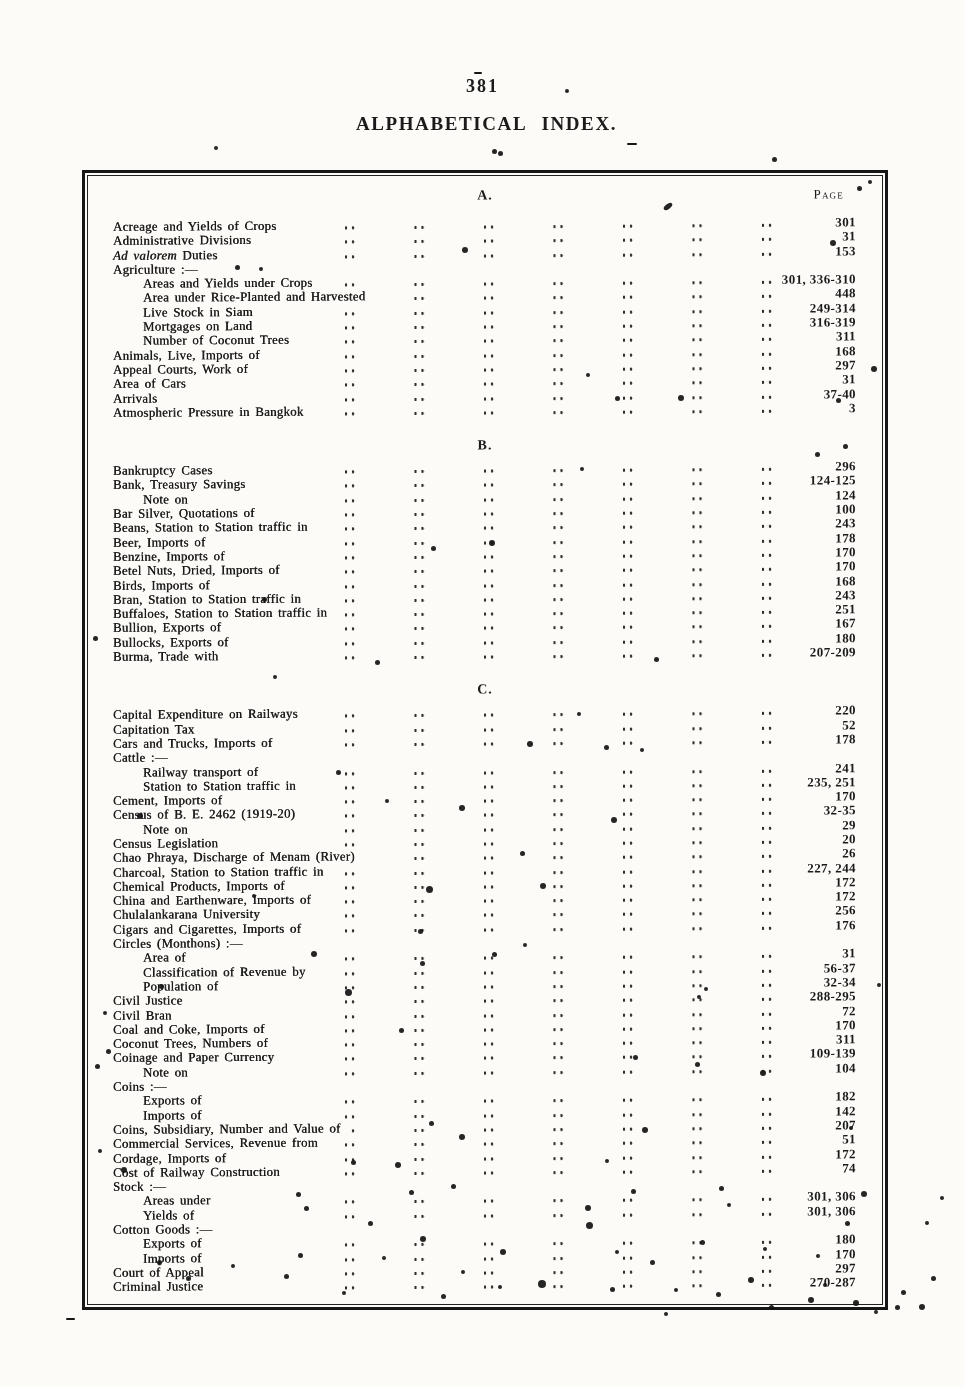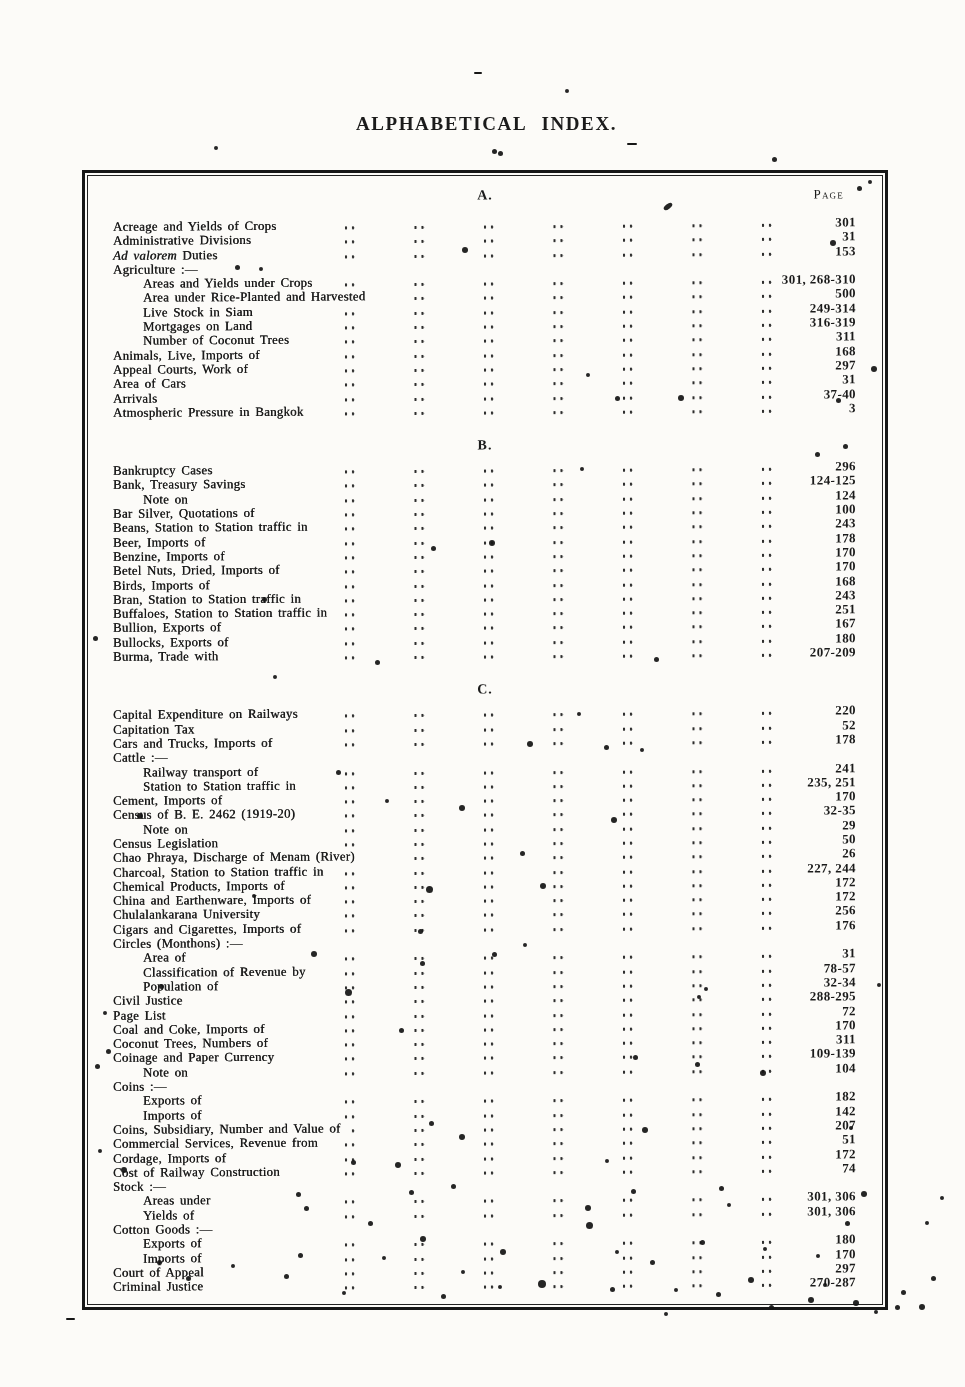--- a/index.html
+++ b/index.html
@@ -61,31 +61,32 @@
     background:#fcfbf8; padding-left:8px;
     font-weight:bold; letter-spacing:0.4px; font-size:13px;
   }
   .speck { position:absolute; background:#141414; border-radius:50%; opacity:0.93; }
   .dash  { position:absolute; background:#161616; height:2px; border-radius:1px; }
 </style>
 </head>
 <body>
 
 <div class="sheet">
+  <div class="pageno">381</div>
   <div class="doc-title">ALPHABETICAL INDEX.</div>
   <div class="box">
     <div class="box-inner">
       <div class="content">
           <div class="section-heading" style="margin: 14px 0px;"><span class="letter">A.</span><span class="page-col-header">Page</span></div>
           <div class="row"><div class="dots"></div><span class="title">Acreage and Yields of Crops</span><span class="page">301</span></div>
           <div class="row"><div class="dots"></div><span class="title">Administrative Divisions</span><span class="page">31</span></div>
           <div class="row"><div class="dots"></div><span class="title"><i>Ad valorem</i> Duties</span><span class="page">153</span></div>
           <div class="row"><span class="title">Agriculture :—</span></div>
-          <div class="row"><div class="dots"></div><span class="title i1">Areas and Yields under Crops</span><span class="page">301, 268-310</span></div>
-          <div class="row"><div class="dots"></div><span class="title i1">Area under Rice-Planted and Harvested</span><span class="page">500</span></div>
+          <div class="row"><div class="dots"></div><span class="title i1">Areas and Yields under Crops</span><span class="page">301, 336-310</span></div>
+          <div class="row"><div class="dots"></div><span class="title i1">Area under Rice-Planted and Harvested</span><span class="page">448</span></div>
           <div class="row"><div class="dots"></div><span class="title i1">Live Stock in Siam</span><span class="page">249-314</span></div>
           <div class="row"><div class="dots"></div><span class="title i1">Mortgages on Land</span><span class="page">316-319</span></div>
           <div class="row"><div class="dots"></div><span class="title i1">Number of Coconut Trees</span><span class="page">311</span></div>
           <div class="row"><div class="dots"></div><span class="title">Animals, Live, Imports of</span><span class="page">168</span></div>
           <div class="row"><div class="dots"></div><span class="title">Appeal Courts, Work of</span><span class="page">297</span></div>
           <div class="row"><div class="dots"></div><span class="title">Area of Cars</span><span class="page">31</span></div>
           <div class="row"><div class="dots"></div><span class="title">Arrivals</span><span class="page">37-40</span></div>
           <div class="row"><div class="dots"></div><span class="title">Atmospheric Pressure in Bangkok</span><span class="page">3</span></div>
           <div class="section-heading" style="margin: 20px 0px 8px;"><span class="letter">B.</span></div>
           <div class="row"><div class="dots"></div><span class="title">Bankruptcy Cases</span><span class="page">296</span></div>
@@ -105,33 +106,33 @@
           <div class="section-heading" style="margin: 20px 0px 8px;"><span class="letter">C.</span></div>
           <div class="row"><div class="dots"></div><span class="title">Capital Expenditure on Railways</span><span class="page">220</span></div>
           <div class="row"><div class="dots"></div><span class="title">Capitation Tax</span><span class="page">52</span></div>
           <div class="row"><div class="dots"></div><span class="title">Cars and Trucks, Imports of</span><span class="page">178</span></div>
           <div class="row"><span class="title">Cattle :—</span></div>
           <div class="row"><div class="dots"></div><span class="title i1">Railway transport of</span><span class="page">241</span></div>
           <div class="row"><div class="dots"></div><span class="title i1">Station to Station traffic in</span><span class="page">235, 251</span></div>
           <div class="row"><div class="dots"></div><span class="title">Cement, Imports of</span><span class="page">170</span></div>
           <div class="row"><div class="dots"></div><span class="title">Census of B. E. 2462 (1919-20)</span><span class="page">32-35</span></div>
           <div class="row"><div class="dots"></div><span class="title i1">Note on</span><span class="page">29</span></div>
-          <div class="row"><div class="dots"></div><span class="title">Census Legislation</span><span class="page">50</span></div>
+          <div class="row"><div class="dots"></div><span class="title">Census Legislation</span><span class="page">20</span></div>
           <div class="row"><div class="dots"></div><span class="title">Chao Phraya, Discharge of Menam (River)</span><span class="page">26</span></div>
           <div class="row"><div class="dots"></div><span class="title">Charcoal, Station to Station traffic in</span><span class="page">227, 244</span></div>
           <div class="row"><div class="dots"></div><span class="title">Chemical Products, Imports of</span><span class="page">172</span></div>
           <div class="row"><div class="dots"></div><span class="title">China and Earthenware, Imports of</span><span class="page">172</span></div>
           <div class="row"><div class="dots"></div><span class="title">Chulalankarana University</span><span class="page">256</span></div>
           <div class="row"><div class="dots"></div><span class="title">Cigars and Cigarettes, Imports of</span><span class="page">176</span></div>
           <div class="row"><span class="title">Circles (Monthons) :—</span></div>
           <div class="row"><div class="dots"></div><span class="title i1">Area of</span><span class="page">31</span></div>
-          <div class="row"><div class="dots"></div><span class="title i1">Classification of Revenue by</span><span class="page">78-57</span></div>
+          <div class="row"><div class="dots"></div><span class="title i1">Classification of Revenue by</span><span class="page">56-37</span></div>
           <div class="row"><div class="dots"></div><span class="title i1">Population of</span><span class="page">32-34</span></div>
           <div class="row"><div class="dots"></div><span class="title">Civil Justice</span><span class="page">288-295</span></div>
-          <div class="row"><div class="dots"></div><span class="title">Page List</span><span class="page">72</span></div>
+          <div class="row"><div class="dots"></div><span class="title">Civil Bran</span><span class="page">72</span></div>
           <div class="row"><div class="dots"></div><span class="title">Coal and Coke, Imports of</span><span class="page">170</span></div>
           <div class="row"><div class="dots"></div><span class="title">Coconut Trees, Numbers of</span><span class="page">311</span></div>
           <div class="row"><div class="dots"></div><span class="title">Coinage and Paper Currency</span><span class="page">109-139</span></div>
           <div class="row"><div class="dots"></div><span class="title i1">Note on</span><span class="page">104</span></div>
           <div class="row"><span class="title">Coins :—</span></div>
           <div class="row"><div class="dots"></div><span class="title i1">Exports of</span><span class="page">182</span></div>
           <div class="row"><div class="dots"></div><span class="title i1">Imports of</span><span class="page">142</span></div>
           <div class="row"><div class="dots"></div><span class="title">Coins, Subsidiary, Number and Value of</span><span class="page">207</span></div>
           <div class="row"><div class="dots"></div><span class="title">Commercial Services, Revenue from</span><span class="page">51</span></div>
           <div class="row"><div class="dots"></div><span class="title">Cordage, Imports of</span><span class="page">172</span></div>

